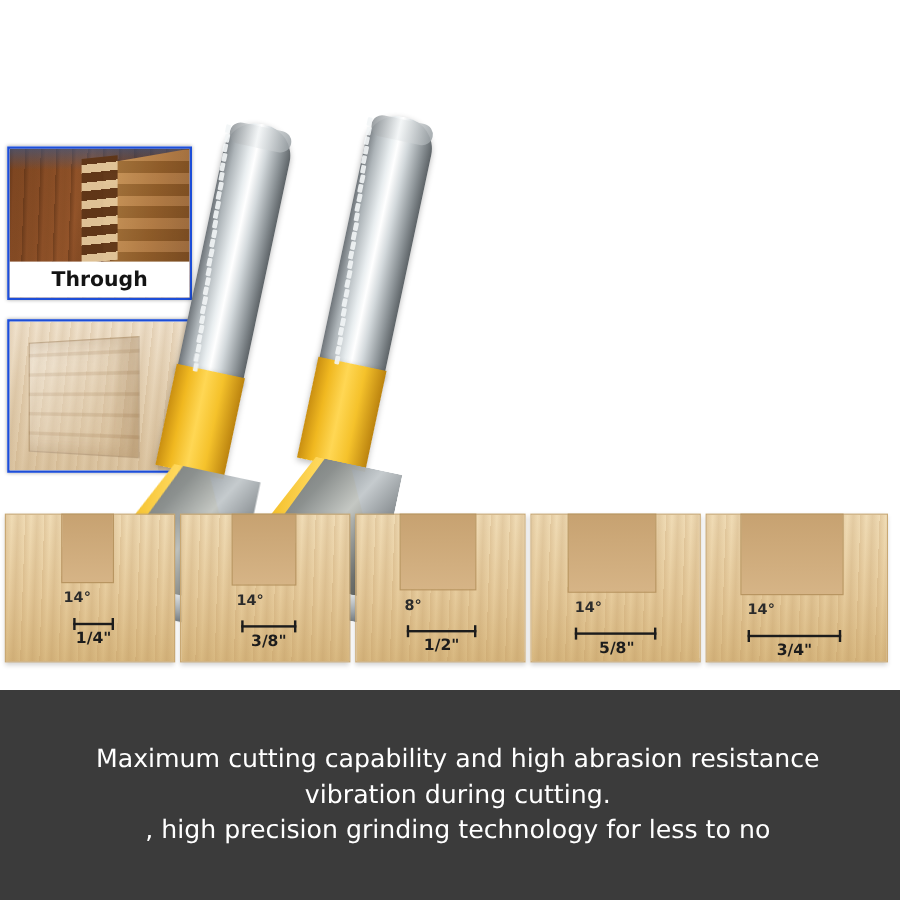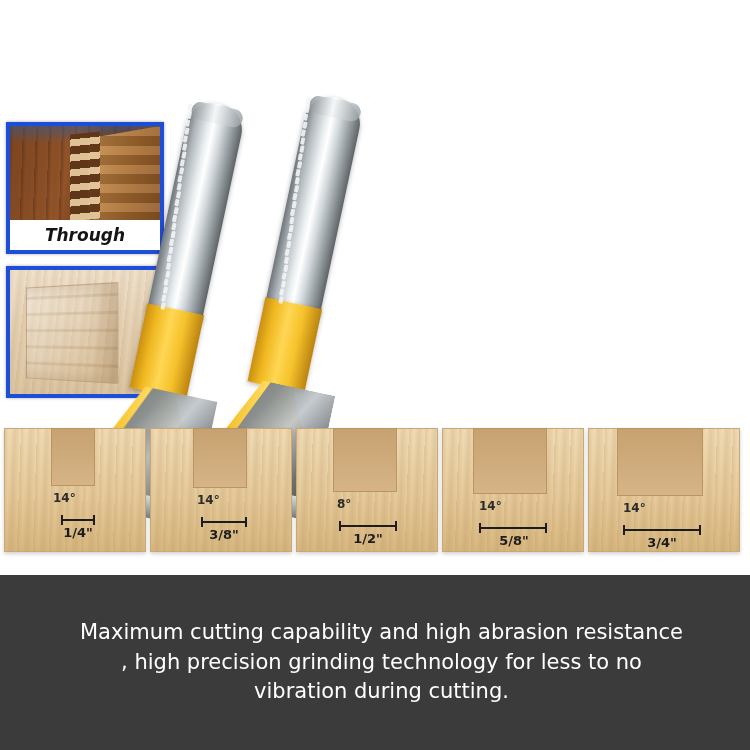--- a/index.html
+++ b/index.html
@@ -50,24 +50,23 @@
     height: 497px;
     background: #ffffff;
     overflow: hidden;
   }
 
   
   .joint-card {
     position: absolute;
     width: 150px;
     height: 124px;
-    border: 4px solid #1d4ed8;
+    border: 2px solid #1d4ed8;
     box-shadow: 0 0 3px rgba(0,0,0,0.35);
     overflow: hidden;
-    font-style: italic;
   }
   .joint-card.through { left: 6px; top: 44px; }
   .joint-card.halfblind { left: 6px; top: 188px; }
 
   .joint-photo {
     position: absolute;
     inset: 0;
   }
   
   .joint-photo.dark {
@@ -407,17 +406,17 @@
         <div class="angle-label" style="left:34px; top:72px;">14°</div>
         <div class="dim-line" style="left:34px; top:100px; width:78px;"></div>
         <div class="size-label" style="left:34px; top:106px; width:78px;">3/4"</div>
       </div>
 
     </div>
   </div>
 
   <div class="footer">
     <div class="footer-text">Maximum cutting capability and high abrasion resistance</div>
+    <div class="footer-text">vibration during cutting.</div>
     <div class="footer-text">, high precision grinding technology for less to no</div>
-    <div class="footer-text">vibration during cutting.</div>
   </div>
 
 </div>
 
 </body></html>

